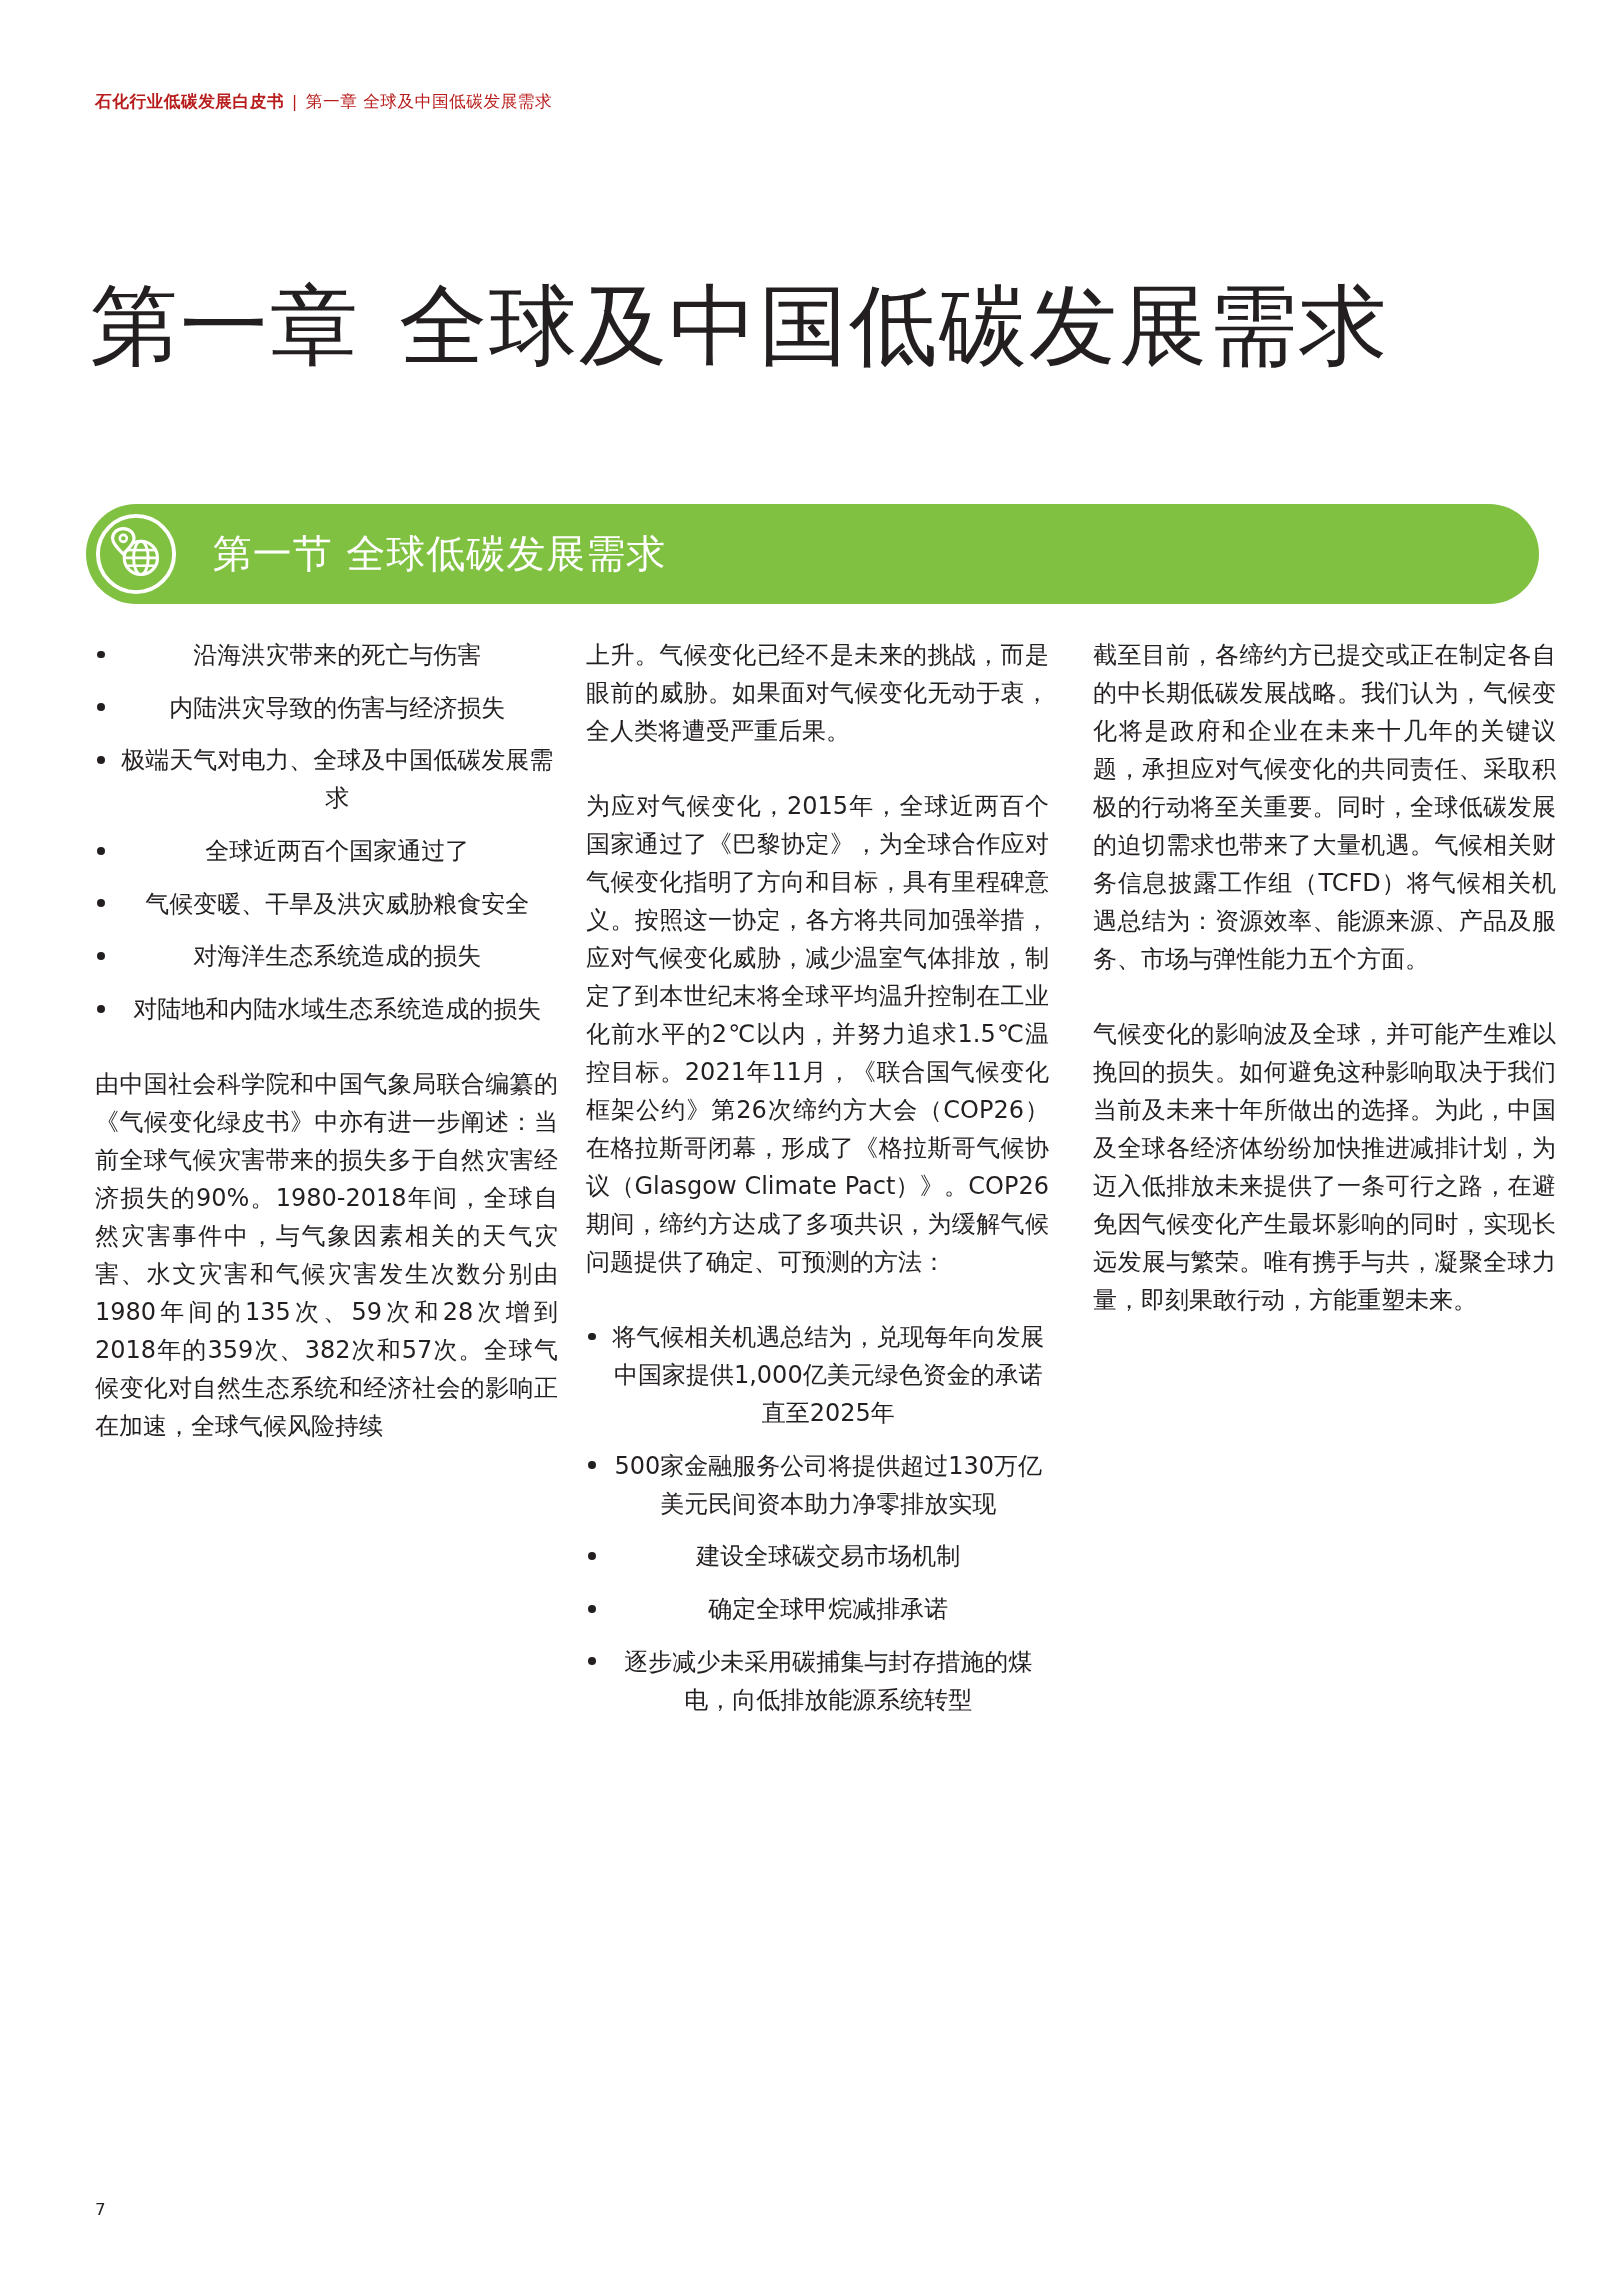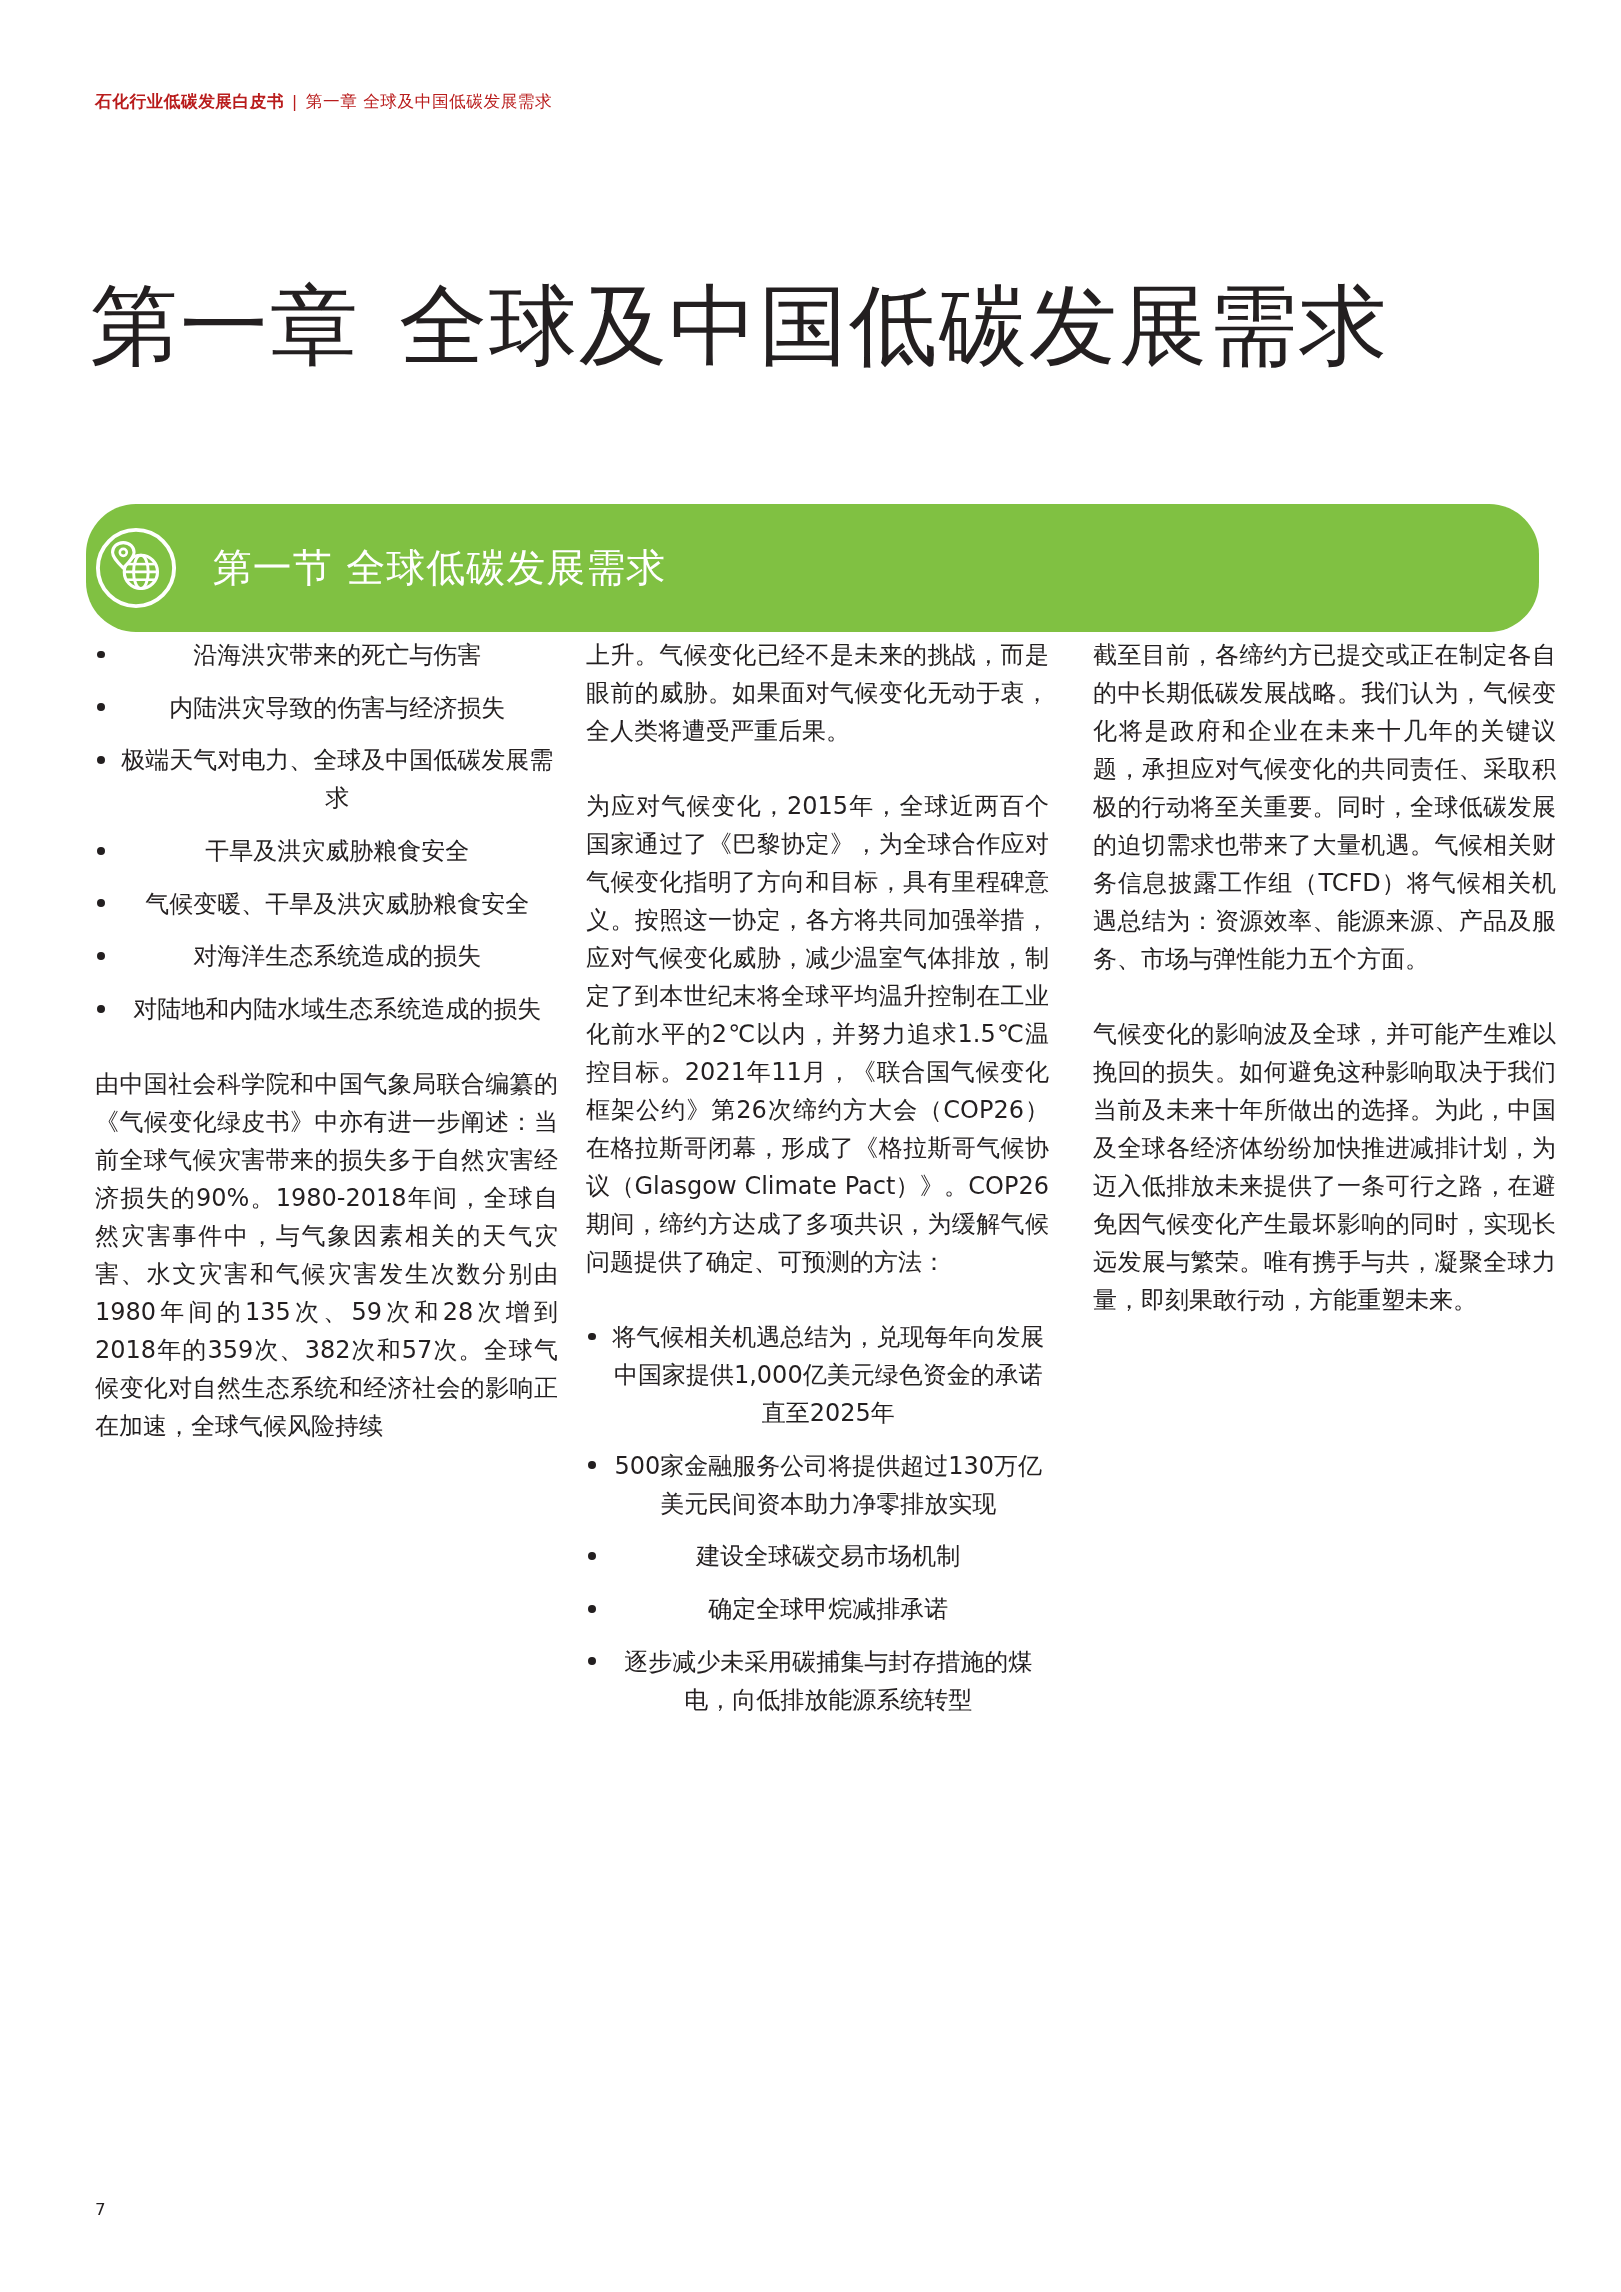--- a/index.html
+++ b/index.html
@@ -40,21 +40,21 @@
     color: #231f20;
     margin: 0;
   }
   .chapter-title .gap { display: inline-block; width: 39px; }
 
   .section-bar {
     position: absolute;
     left: 86px;
     top: 504px;
     width: 1453px;
-    height: 128px;
+    height: 100px;
     background: #80c142;
     border-radius: 50px;
     display: flex;
     align-items: center;
   }
   .section-icon {
     width: 84px;
     height: 84px;
     margin-left: 7.8px;
     flex: 0 0 84px;
@@ -140,21 +140,21 @@
     <circle cx="30" cy="27" r="3.6" fill="none" stroke="#ffffff" stroke-width="2.6"></circle>
   </svg>
   <div class="section-title">第一节 全球低碳发展需求</div>
 </div>
 
 <div class="column col-1">
   <ul>
     <li>沿海洪灾带来的死亡与伤害</li>
     <li>内陆洪灾导致的伤害与经济损失</li>
     <li>极端天气对电力、全球及中国低碳发展需求</li>
-    <li>干旱及洪灾威胁粮食安全</li>
+    <li>全球近两百个国家通过了</li>
     <li>气候变暖、干旱及洪灾威胁粮食安全</li>
     <li>对海洋生态系统造成的损失</li>
     <li>对陆地和内陆水域生态系统造成的损失</li>
   </ul>
   <p>由中国社会科学院和中国气象局联合编纂的《气候变化绿皮书》中亦有进一步阐述：当前全球气候灾害带来的损失多于自然灾害经济损失的90%。1980-2018年间，全球自然灾害事件中，与气象因素相关的天气灾害、水文灾害和气候灾害发生次数分别由1980年间的135次、59次和28次增到2018年的359次、382次和57次。全球气候变化对自然生态系统和经济社会的影响正在加速，全球气候风险持续</p>
 </div>
 
 <div class="column col-2">
   <p>上升。气候变化已经不是未来的挑战，而是眼前的威胁。如果面对气候变化无动于衷，全人类将遭受严重后果。</p>
   <p>为应对气候变化，2015年，全球近两百个国家通过了《巴黎协定》，为全球合作应对气候变化指明了方向和目标，具有里程碑意义。按照这一协定，各方将共同加强举措，应对气候变化威胁，减少温室气体排放，制定了到本世纪末将全球平均温升控制在工业化前水平的2℃以内，并努力追求1.5℃温控目标。2021年11月，《联合国气候变化框架公约》第26次缔约方大会（COP26）在格拉斯哥闭幕，形成了《格拉斯哥气候协议（Glasgow Climate Pact）》。COP26期间，缔约方达成了多项共识，为缓解气候问题提供了确定、可预测的方法：</p>

